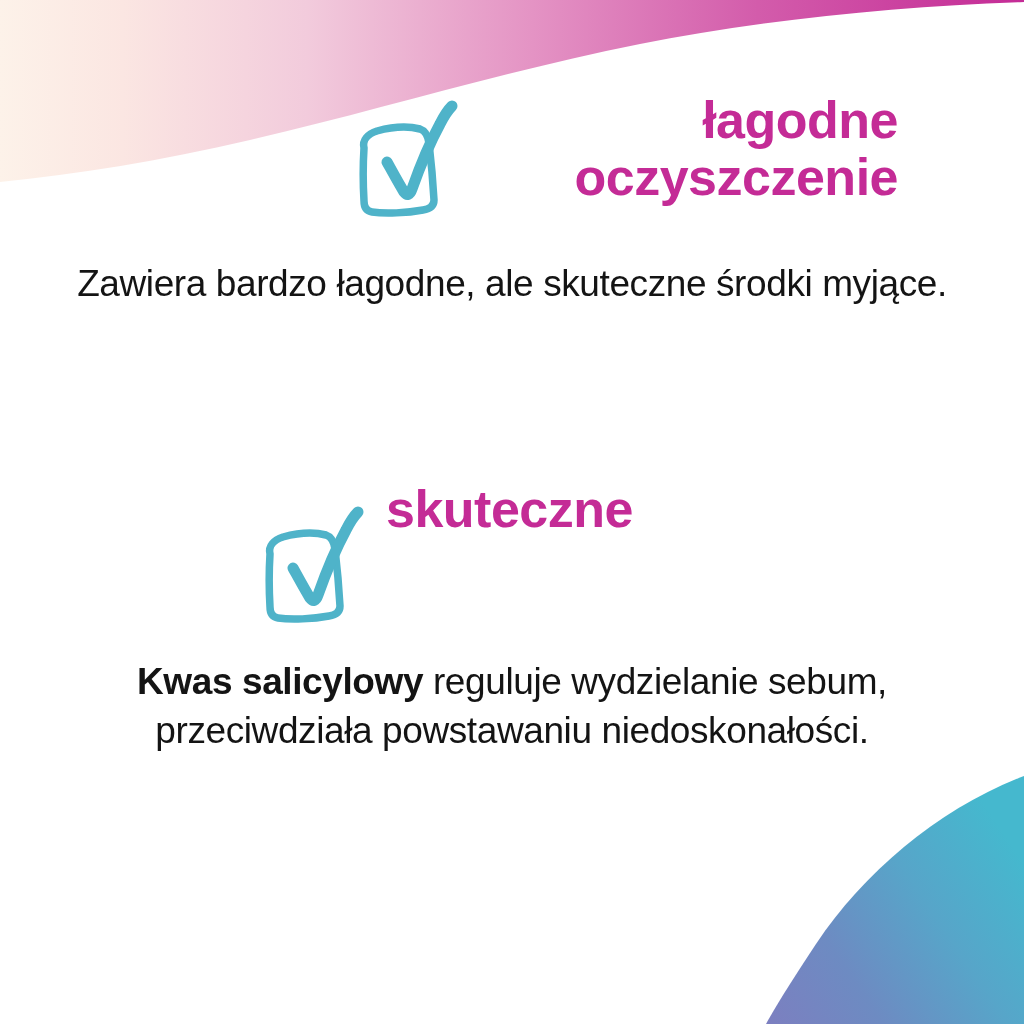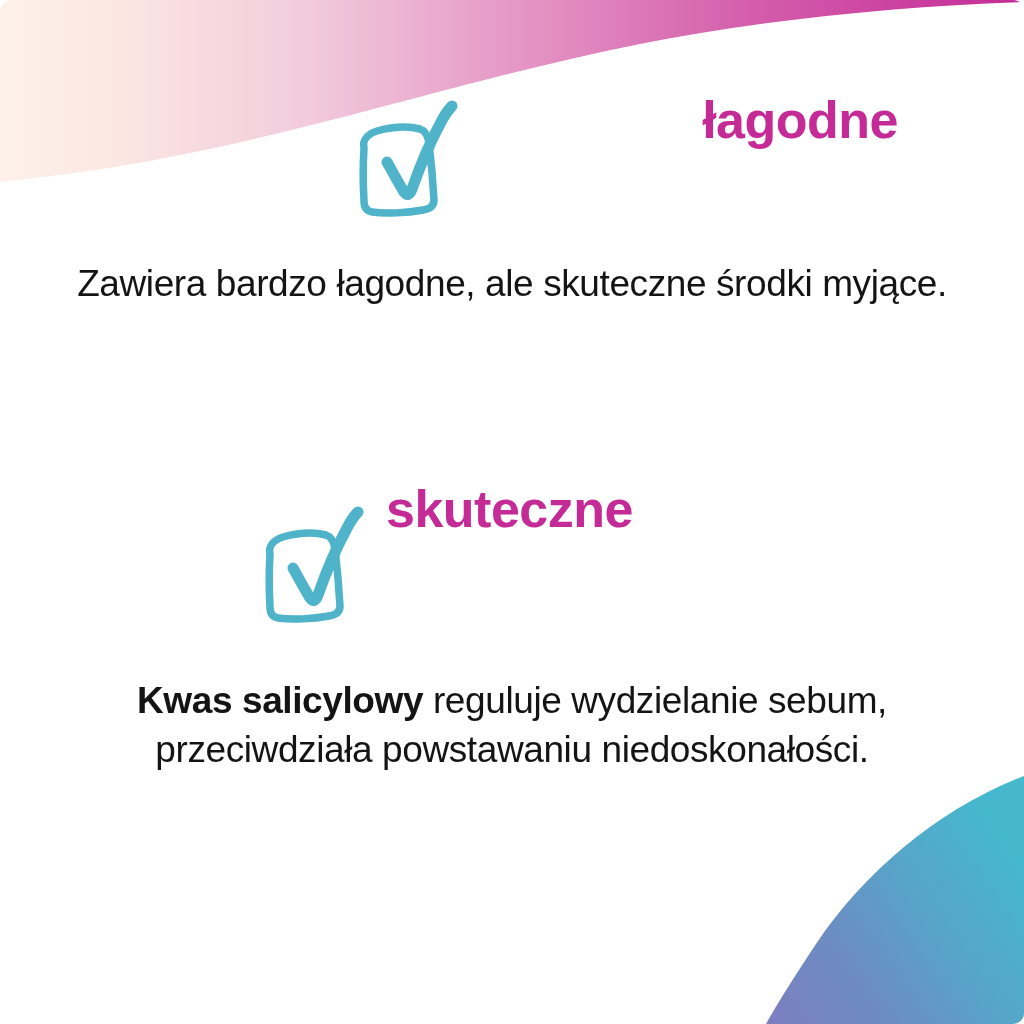--- a/index.html
+++ b/index.html
@@ -8,21 +8,20 @@
     background: #ffffff;
   }
 
   #page {
     position: relative;
     width: 1024px;
     height: 1024px;
     background: #ffffff;
     overflow: hidden;
     font-family: "Liberation Sans", "DejaVu Sans", sans-serif;
-    border-radius: 11px;
   }
 
   
   .deco-top {
     position: absolute;
     top: 0;
     left: 0;
     width: 1024px;
     height: 260px;
     pointer-events: none;
@@ -97,21 +96,21 @@
     font-weight: 400;
     margin: 0 auto;
     width: 940px;
     letter-spacing: -0.4px;
   }
   .body-text b {
     font-weight: 700;
   }
 
   .feature-1 .body-text { margin-top: 36px; }
-  .feature-2 .body-text { margin-top: 47px; }
+  .feature-2 .body-text { margin-top: 28px; }
 </style>
 </head>
 <body>
 
 <div id="page">
 
   <svg class="deco-top" viewBox="0 0 1024 260" preserveAspectRatio="none" xmlns="http://www.w3.org/2000/svg">
     <defs>
       <linearGradient id="gradTop" x1="0" y1="0" x2="1" y2="0">
         <stop offset="0.00" stop-color="#FDF2E9"></stop>
@@ -159,20 +158,21 @@
                      C14,115 12,111 12,105
                      C11,88 11,68 12,52 Z" stroke-width="7.5"></path>
 
             <path d="M35,66 C40,75 47,88 52,96 C55,100 58,99 60,93
                      C66,76 76,50 88,28 C92,20 96,14 100,10" stroke-width="11"></path>
           </g>
         </svg>
 
         <h2 class="heading">
           <span>łagodne</span><br>
+          <span>oczyszczenie</span>
         </h2>
       </div>
 
       <p class="body-text">
         <span>Zawiera bardzo łagodne, ale skuteczne środki myjące.</span>
       </p>
     </div>
 
     <div class="feature feature-2" style="top:490px;">
       <div class="feature-head">

